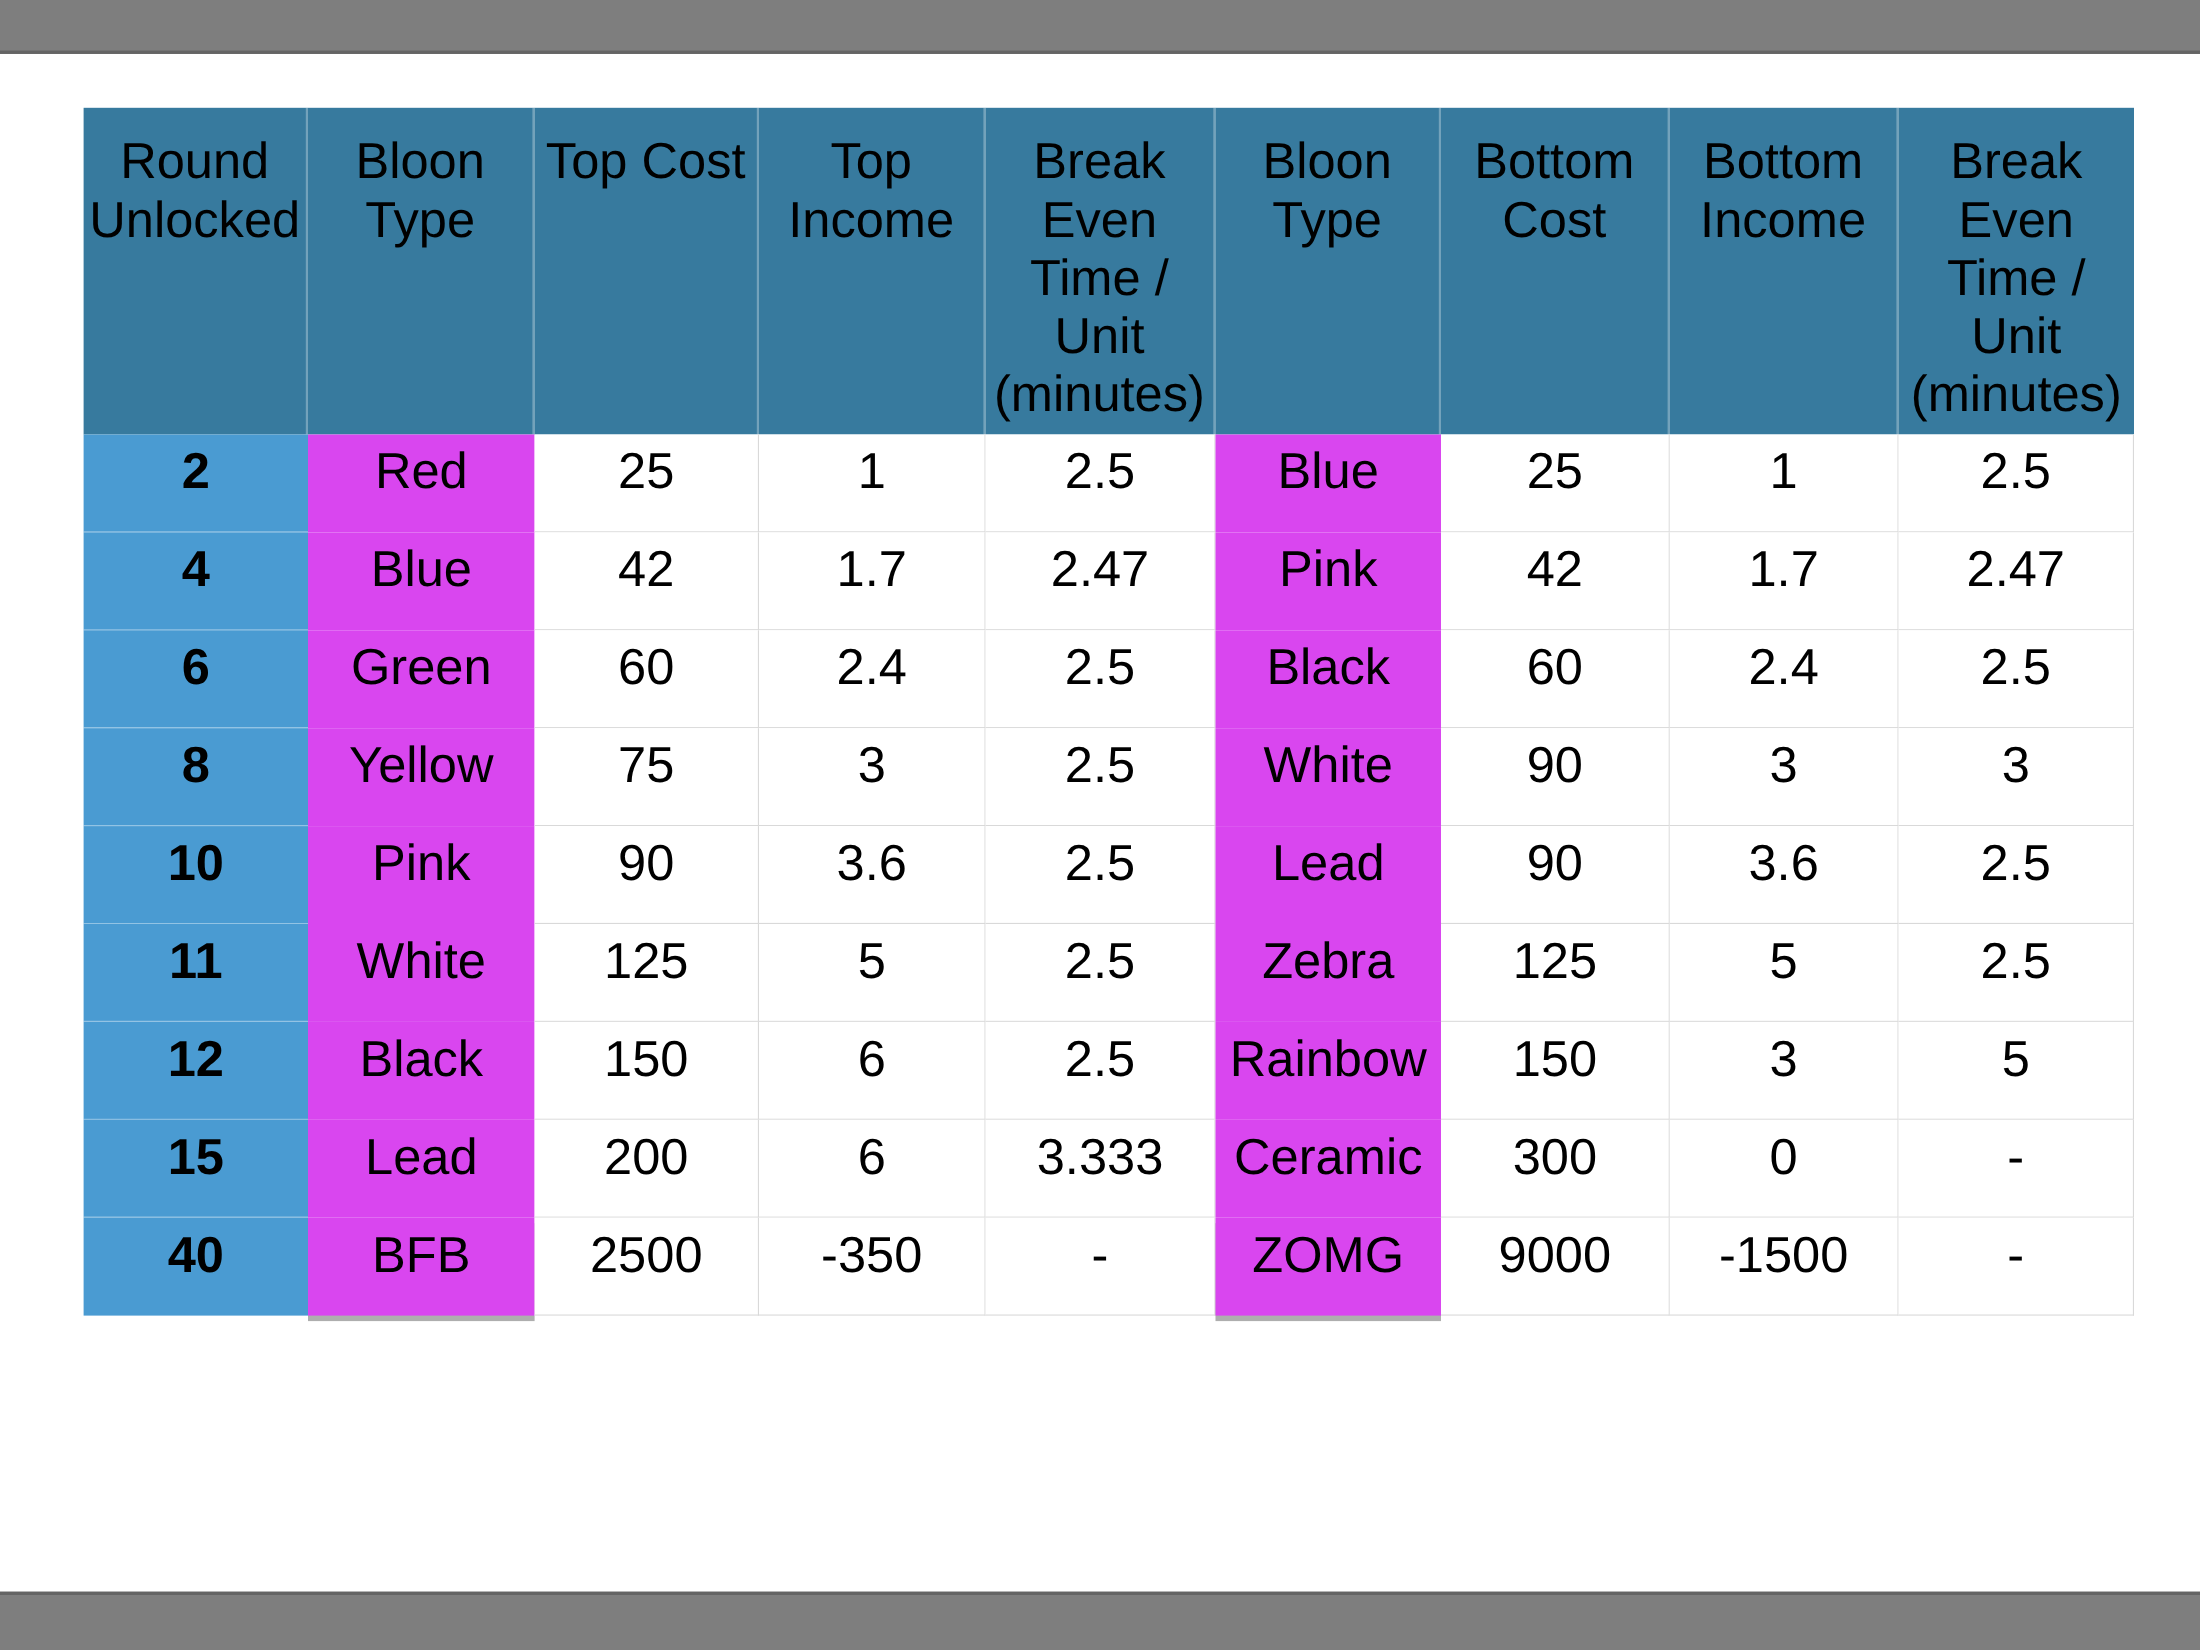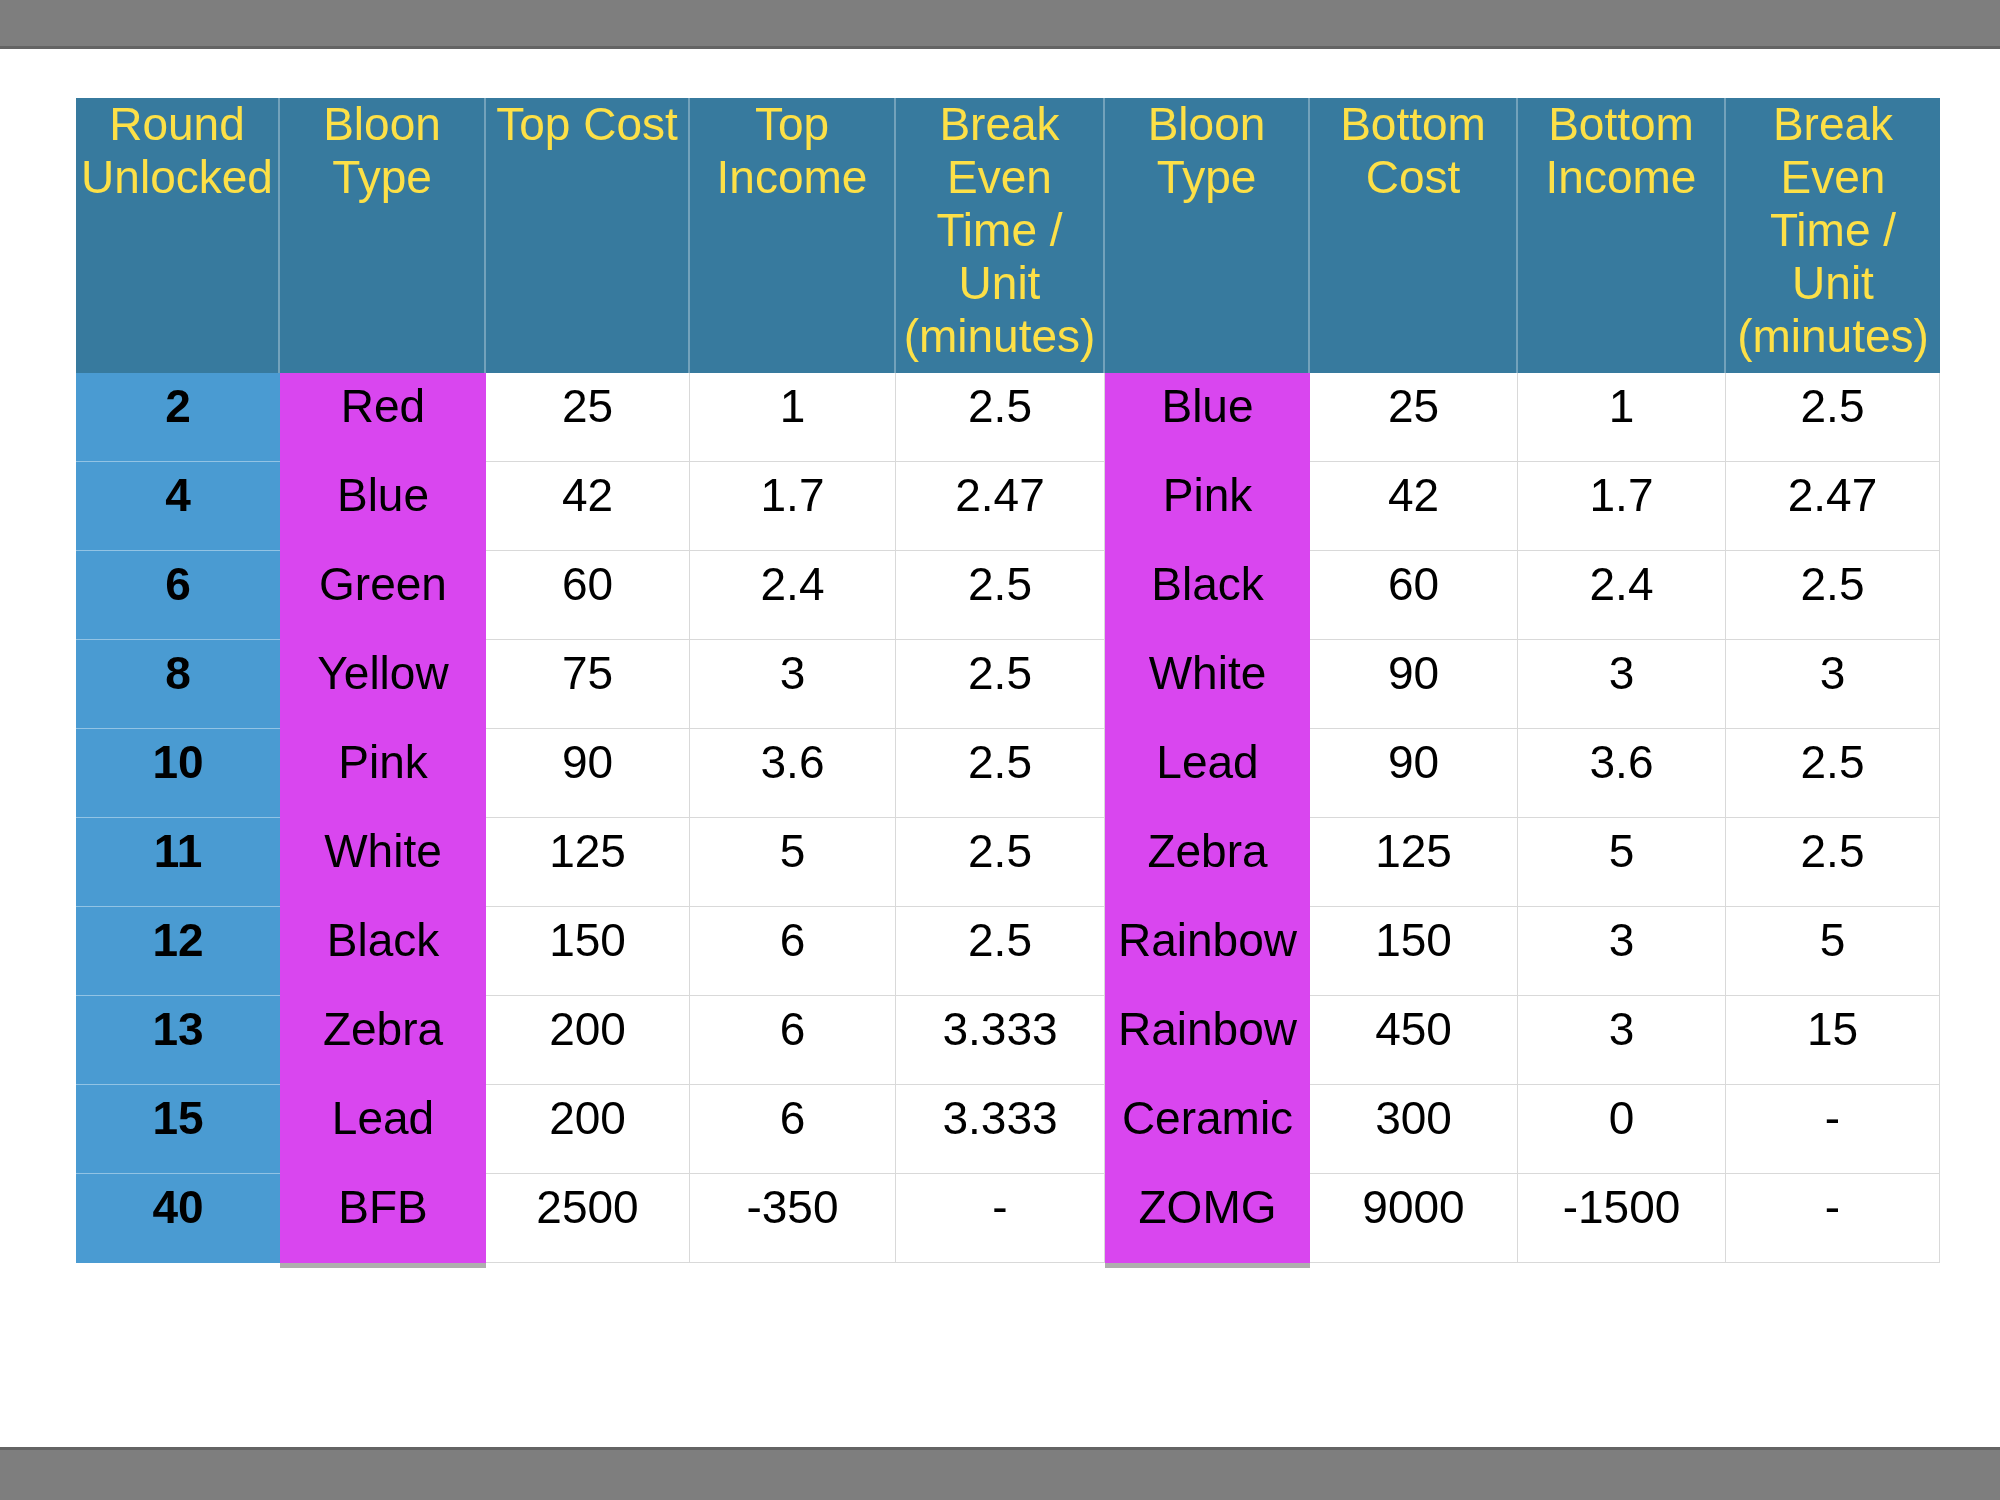--- a/index.html
+++ b/index.html
@@ -38,29 +38,29 @@
     left: 76px;
   }
   table.bloon-table {
     border-collapse: separate;
     border-spacing: 0;
     table-layout: fixed;
     width: 1864px;
   }
   table.bloon-table th {
     background: #377a9e;
-    color: #fde047;
+    color: #000000;
     font-size: 46px;
     line-height: 53px;
     font-weight: 400;
     vertical-align: top;
     text-align: center;
     height: 212px;
     box-sizing: border-box;
-    padding: 0 4px 10px 4px;
+    padding: 22px 4px 10px 4px;
     white-space: pre-line;
     border-right: 2px solid rgba(255,255,255,0.30);
   }
   table.bloon-table th:last-child { border-right: none; }
   table.bloon-table td {
     font-size: 46px;
     line-height: 54px;
     height: 89px;
     box-sizing: border-box;
     vertical-align: top;
@@ -200,31 +200,20 @@
         <td class="col-bloon">Black</td>
         <td class="col-num">150</td>
         <td class="col-num">6</td>
         <td class="col-num">2.5</td>
         <td class="col-bloon">Rainbow</td>
         <td class="col-num">150</td>
         <td class="col-num">3</td>
         <td class="col-num">5</td>
       </tr>
       <tr>
-        <td class="col-round">13</td>
-        <td class="col-bloon">Zebra</td>
-        <td class="col-num">200</td>
-        <td class="col-num">6</td>
-        <td class="col-num">3.333</td>
-        <td class="col-bloon">Rainbow</td>
-        <td class="col-num">450</td>
-        <td class="col-num">3</td>
-        <td class="col-num">15</td>
-      </tr>
-      <tr>
         <td class="col-round">15</td>
         <td class="col-bloon">Lead</td>
         <td class="col-num">200</td>
         <td class="col-num">6</td>
         <td class="col-num">3.333</td>
         <td class="col-bloon">Ceramic</td>
         <td class="col-num">300</td>
         <td class="col-num">0</td>
         <td class="col-num">-</td>
       </tr>

